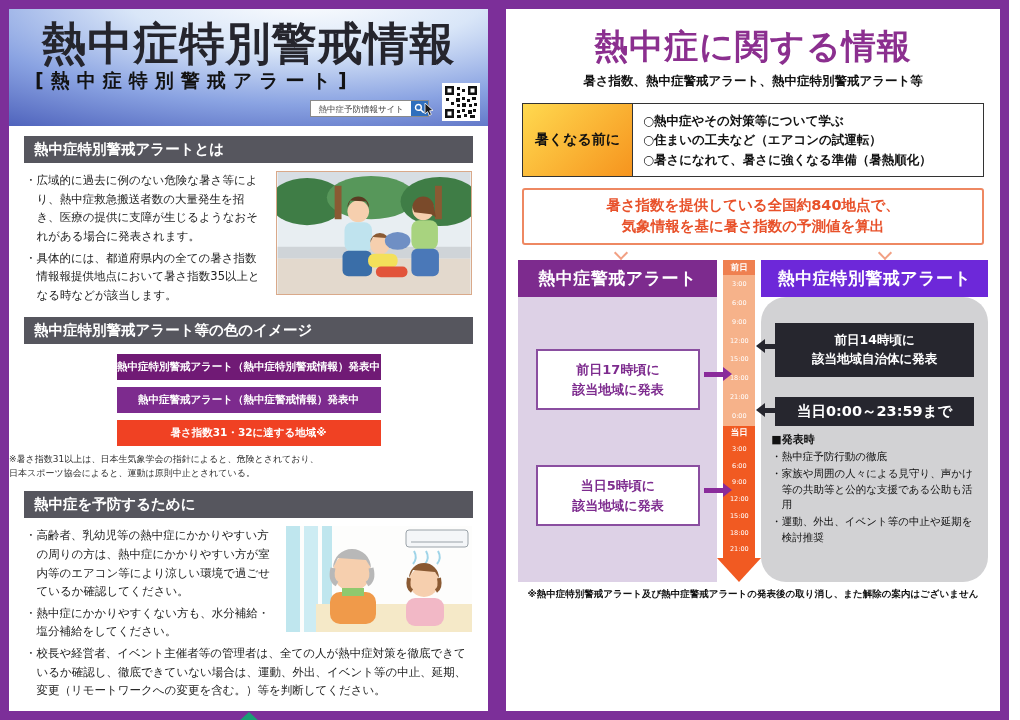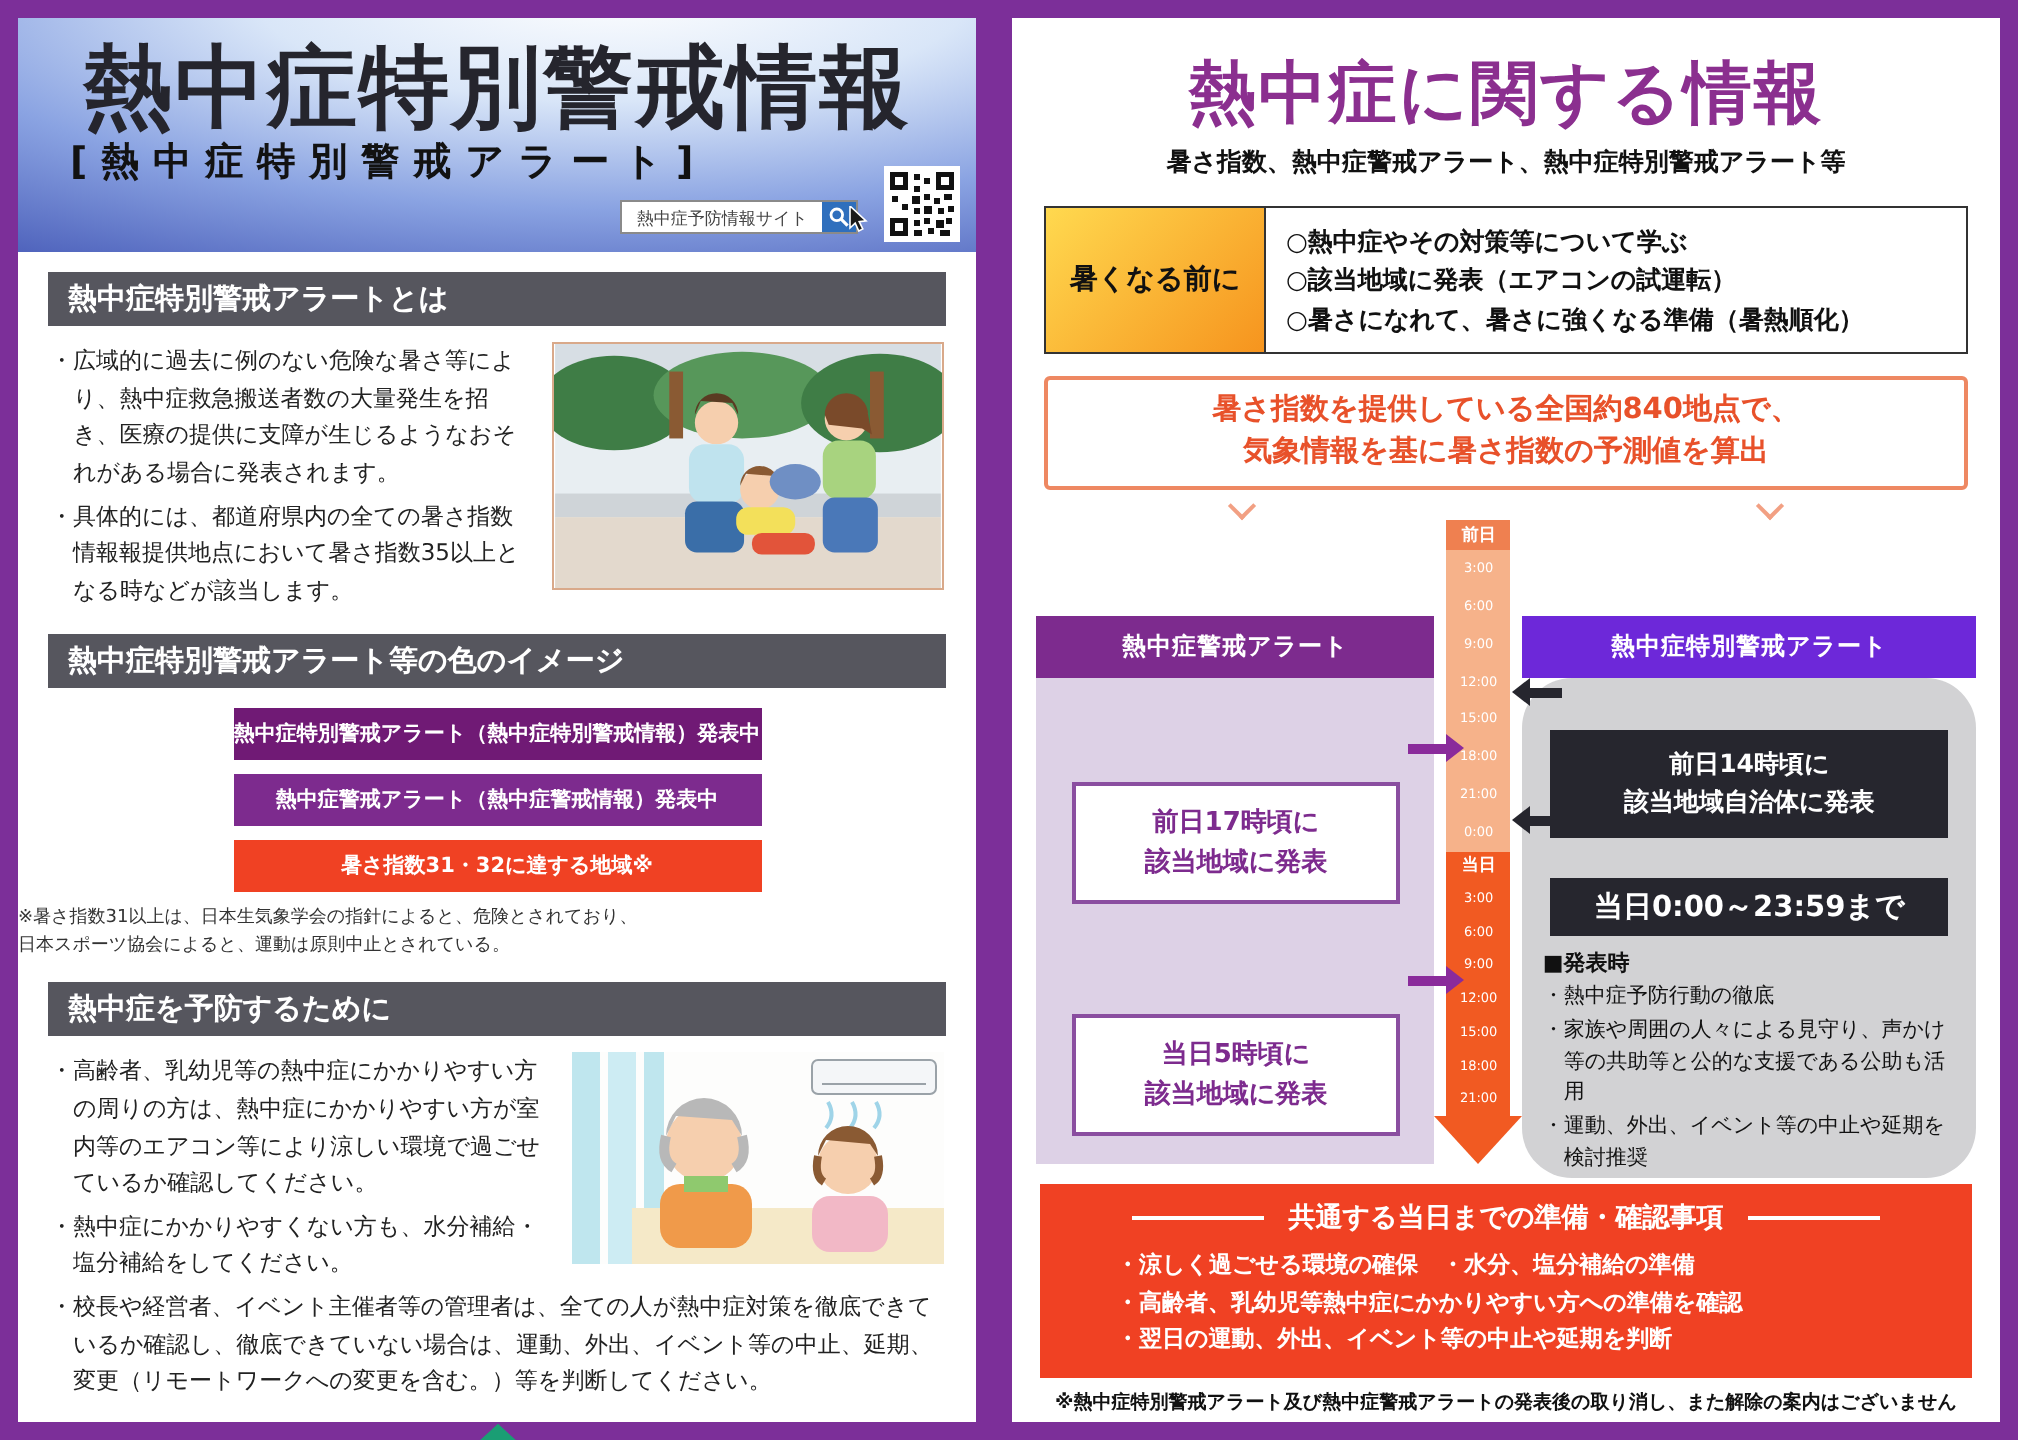--- a/index.html
+++ b/index.html
@@ -55,21 +55,21 @@
   .before-items { flex:1; background:#fff; padding:7px 10px; font-size:12.5px; font-weight:700; color:#111; line-height:1.55; }
   .before-items div { white-space:nowrap; }
 
   .forecast { margin:11px 16px 0; border:2px solid #ee8862; border-radius:3px; padding:5px 0 6px; text-align:center;
     color:#e8512a; font-weight:700; font-size:14.5px; line-height:1.45; }
   .chevrons { display:flex; justify-content:space-between; padding:3px 110px 0; height:15px; }
   .chev { width:10px; height:10px; border-right:2px solid #f2a083; border-bottom:2px solid #f2a083; transform:rotate(45deg); }
 
   .cols { position:relative; margin:0 12px; height:322px; display:flex; }
   .col-warn { width:204px; display:flex; flex-direction:column; }
-  .col-hd { color:#fff; font-weight:700; font-size:12px; text-align:center; padding:7px 0; letter-spacing:0.5px;margin-top:48px; }
+  .col-hd { color:#fff; font-weight:700; font-size:17px; text-align:center; padding:7px 0; letter-spacing:0.5px; }
   .col-warn .col-hd { background:#7d2b8e; }
   .col-warn .col-bd { flex:1; background:#ddd1e6; position:relative; }
   .wbox { position:absolute; left:18px; width:164px; background:#fff; border:2px solid #8a4ea0;
     color:#7d2b8e; font-weight:700; font-size:13px; text-align:center; padding:9px 0; line-height:1.5; }
   .wbox1 { top:52px; } .wbox2 { top:168px; }
 
   .tl { width:32px; margin:0 6px; display:flex; flex-direction:column; }
   .tl-label { height:15px; color:#fff; font-size:8.5px; font-weight:700; display:flex; align-items:center; justify-content:center; }
   .tl-label-prev { background:#ef8050; }
   .tl-label-today { background:#f15a22; }
@@ -247,21 +247,21 @@
 
   <div class="page page-right">
 
     <div class="pr-title">熱中症に関する情報</div>
     <div class="pr-subtitle">暑さ指数、熱中症警戒アラート、熱中症特別警戒アラート等</div>
 
     <div class="before">
       <div class="before-label">暑くなる前に</div>
       <div class="before-items">
         <div>○熱中症やその対策等について学ぶ</div>
-        <div>○該当地域に発表（エアコンの試運転）</div>
+        <div>○住まいの工夫など（エアコンの試運転）</div>
         <div>○暑さになれて、暑さに強くなる準備（暑熱順化）</div>
       </div>
     </div>
 
     <div class="forecast">
       <div>暑さ指数を提供している全国約840地点で、</div>
       <div>気象情報を基に暑さ指数の予測値を算出</div>
     </div>
     <div class="chevrons">
       <span class="chev"></span>
@@ -325,29 +325,17 @@
           </div>
         </div>
       </div>
 
       <div class="arr-p arr-p1"></div>
       <div class="arr-p arr-p2"></div>
       <div class="arr-b arr-b1"></div>
       <div class="arr-b arr-b2"></div>
     </div>
 
-    <div class="common">
-      <div class="common-hd">
-        <span class="hline"></span>
-        <span>共通する当日までの準備・確認事項</span>
-        <span class="hline"></span>
-      </div>
-      <div class="common-lines">
-        <div>・涼しく過ごせる環境の確保　・水分、塩分補給の準備</div>
-        <div>・高齢者、乳幼児等熱中症にかかりやすい方への準備を確認</div>
-        <div>・翌日の運動、外出、イベント等の中止や延期を判断</div>
-      </div>
-    </div>
 
     <div class="pr-footnote">※熱中症特別警戒アラート及び熱中症警戒アラートの発表後の取り消し、また解除の案内はございません</div>
   </div>
 
 </div>
 
 </body></html>

